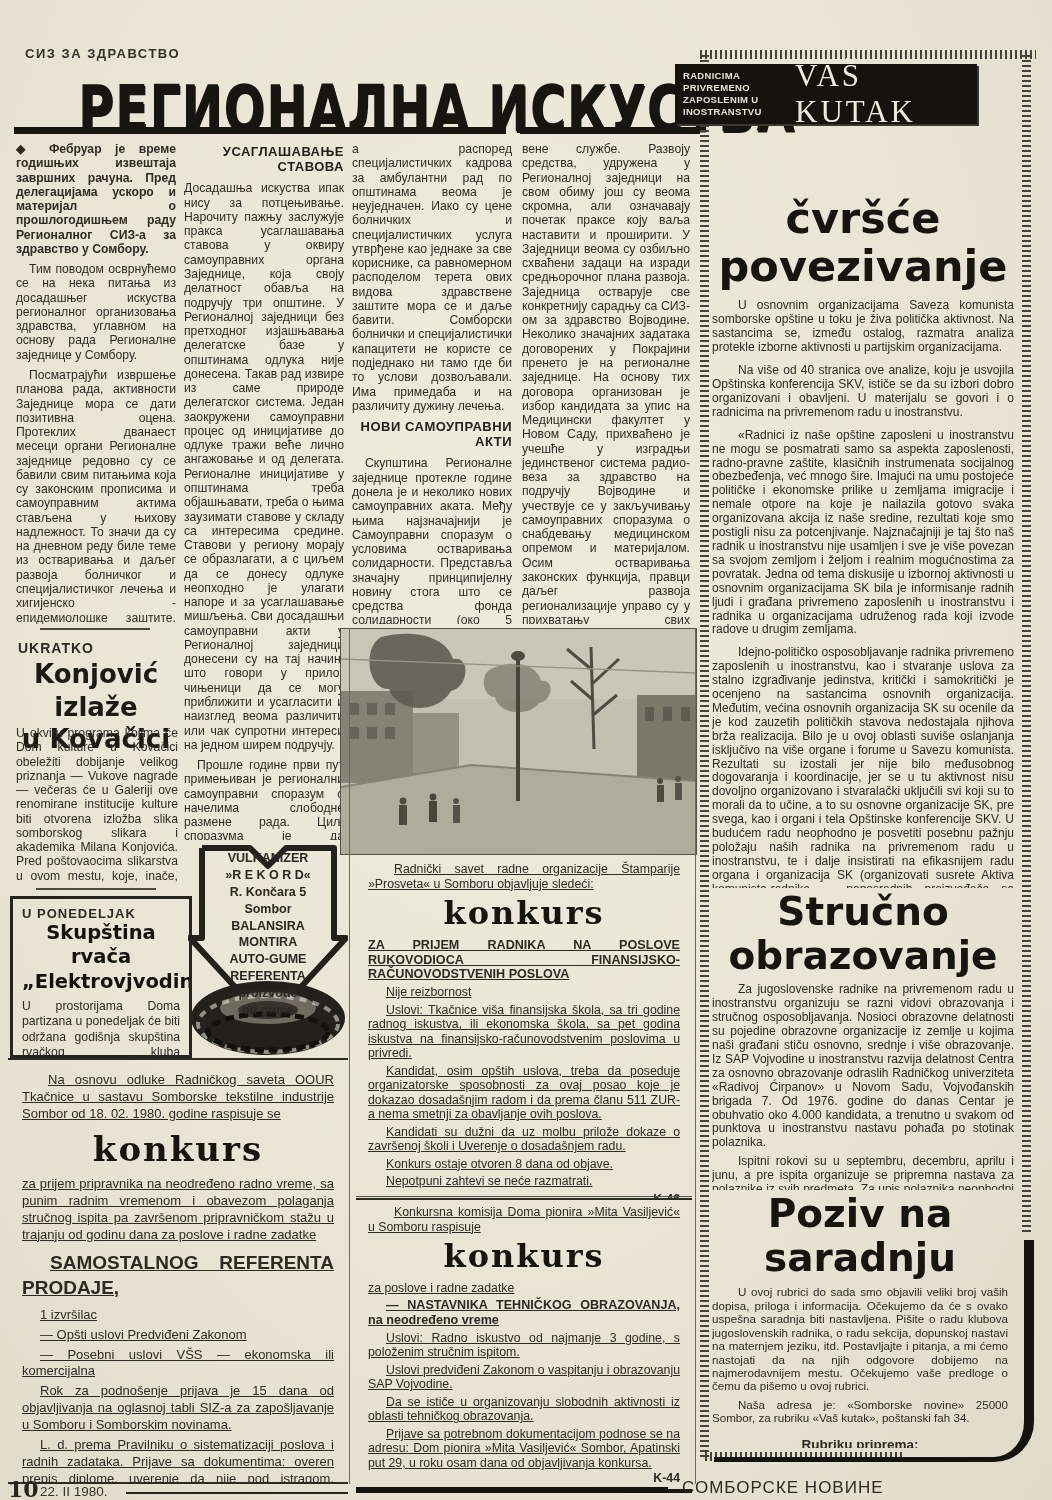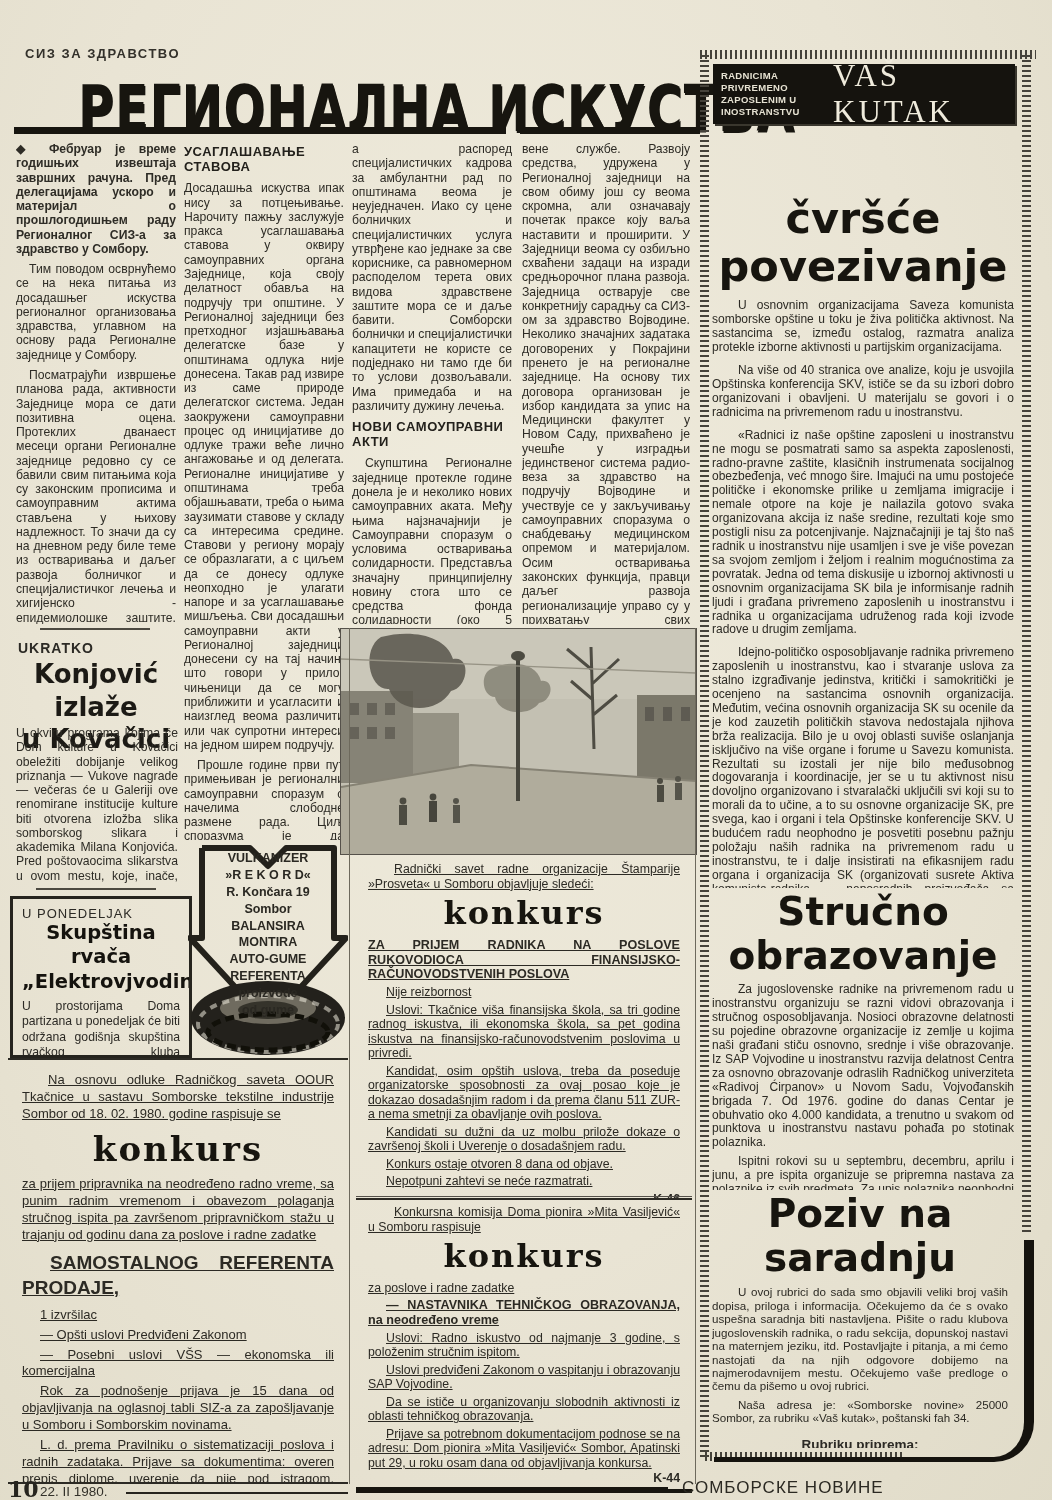--- a/index.html
+++ b/index.html
@@ -12,28 +12,28 @@
   .kicker{font-size:13px;font-weight:bold;letter-spacing:1.5px;color:#33312b;}
   .mainhead{font-family:"DejaVu Sans",sans-serif;font-weight:800;font-size:49px;letter-spacing:1px;
     color:#17150f;transform:scaleY(1.32);transform-origin:left top;white-space:nowrap;
     text-shadow:1px 1px 0 #17150f;}
   .rule{background:#17150f;}
   
   .col{font-size:12.2px;line-height:1.17;text-align:justify;color:#2e2c26;overflow:hidden;}
   .col p{margin:0 0 6px 0;text-indent:13px;}
   .col p.nofirst{text-indent:0;}
   .lead{font-weight:bold;text-indent:0!important;}
-  .subhead{font-weight:bold;text-align:left;font-size:13px;letter-spacing:.5px;margin:2px 0 7px;color:#23211c;}
+  .subhead{font-weight:bold;text-align:right;font-size:13px;letter-spacing:.5px;margin:2px 0 7px;color:#23211c;}
   .shortrule{height:2px;background:#4c4940;}
   
   .uk-label{font-size:14px;font-weight:bold;letter-spacing:1px;}
   .uk-head{font-family:"DejaVu Sans",sans-serif;font-weight:600;font-size:26px;line-height:1.25;text-align:center;color:#1c1a15;}
   
   .pon-box{border:3px solid #26241e;padding:7px 9px;overflow:hidden;}
-  .pon-kicker{font-size:13px;font-weight:normal;letter-spacing:1px;}
+  .pon-kicker{font-size:13px;font-weight:bold;letter-spacing:1px;}
   .pon-head{font-family:"DejaVu Sans",sans-serif;font-weight:800;font-size:19.5px;line-height:1.25;text-align:center;color:#15130e;}
   .pon-body{font-size:12.2px;line-height:1.25;text-align:justify;margin-top:5px;}
   
   .ad-lines{font-size:12.5px;line-height:1.35;font-weight:bold;text-align:center;color:#2a2822;}
   
   .kbox{overflow:hidden;font-size:12.3px;line-height:1.18;text-align:justify;color:#2c2a24;}
   .kbox p{margin:0 0 3px;text-indent:18px;text-decoration:underline;}
   .kbox .intro{text-indent:26px;margin-bottom:4px;}
   .ktitle{font-family:"DejaVu Serif",serif;font-weight:bold;font-size:32px;letter-spacing:2px;
     text-align:center;margin:2px 0 5px;color:#17150f;}
@@ -154,21 +154,21 @@
       <path d="M14,6 L62,6 L80,24 L98,6 L146,6 L146,96 L158,96 L112,146 M14,6 L14,96 L2,96 L48,146" fill="none" stroke="#23211b" stroke-width="6" stroke-linejoin="round"></path>
       <ellipse cx="80" cy="176" rx="77" ry="37" fill="#23211c"></ellipse>
       <ellipse cx="80" cy="166" rx="48" ry="16" fill="#6f6b5f"></ellipse>
       <ellipse cx="80" cy="168" rx="30" ry="9" fill="#35332b"></ellipse>
       <ellipse cx="80" cy="182" rx="70" ry="28" fill="none" stroke="#efebdc" stroke-width="4" stroke-dasharray="7 6" opacity="0.55"></ellipse>
       <ellipse cx="80" cy="190" rx="60" ry="18" fill="none" stroke="#111009" stroke-width="5" stroke-dasharray="9 5"></ellipse>
     </svg>
     <div class="abs ad-lines" style="left:10px;top:8px;width:140px;">
       <div>VULKANIZER</div>
       <div>»R E K O R D«</div>
-      <div>R. Končara 19</div>
+      <div>R. Končara 5</div>
       <div>Sombor</div>
       <div>BALANSIRA</div>
       <div>MONTIRA</div>
       <div>AUTO-GUME</div>
       <div>REFERENTA</div>
       <div style="font-weight:600">proizvode</div>
       <div style="font-weight:600">od gume</div>
     </div>
   </div>
 
@@ -212,21 +212,21 @@
     <p>L. d. prema Pravilniku o sistematizaciji poslova i radnih zadataka. Prijave sa dokumentima: overen prepis diplome, uverenje da nije pod istragom, lekarsko uverenje o opšte zdravstvenoj sposobnosti dostaviti na adresu OOUR Tkačnica Somborska tekstilna industrija Sombor, Štrosmajerova 28, sa naznakom »Za konkurs«</p>
 
   </div>
 
   <div class="abs dash-h" style="left:700px;top:50px;width:336px;"></div>
   <div class="abs dash-v" style="left:700px;top:55px;height:1402px;"></div>
   <div class="abs dash-v" style="left:1022px;top:55px;height:1180px;"></div>
   <div class="abs dash-h" style="left:705px;top:1452px;width:200px;"></div>
   <div class="abs corner" style="left:714px;top:1240px;width:310px;height:217px;"></div>
 
-  <div class="abs vk-banner" style="left:713px;top:64px;width:286px;height:52px;">
+  <div class="abs vk-banner" style="left:675px;top:64px;width:286px;height:52px;">
     <div class="vk-banner-small">
       <div>RADNICIMA PRIVREMENO</div>
       <div>ZAPOSLENIM U</div>
       <div>INOSTRANSTVU</div>
     </div>
     <div class="vk-banner-title">VAŠ KUTAK</div>
   </div>
 
   <div class="abs vk-art" style="left:712px;top:146px;width:302px;height:742px;">
     <div class="vk-title t44">

